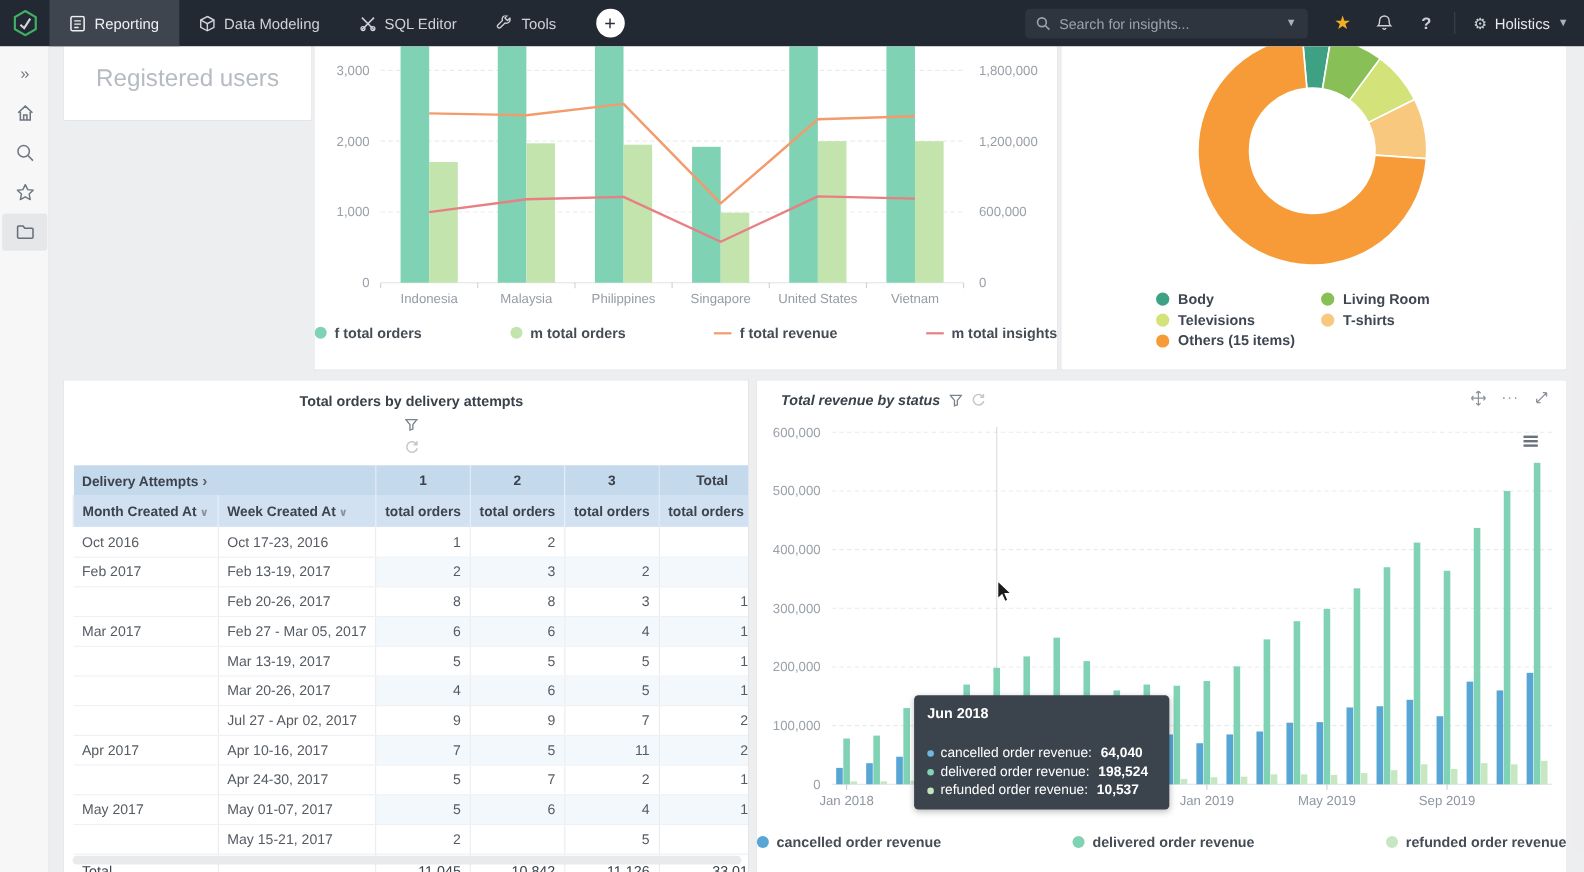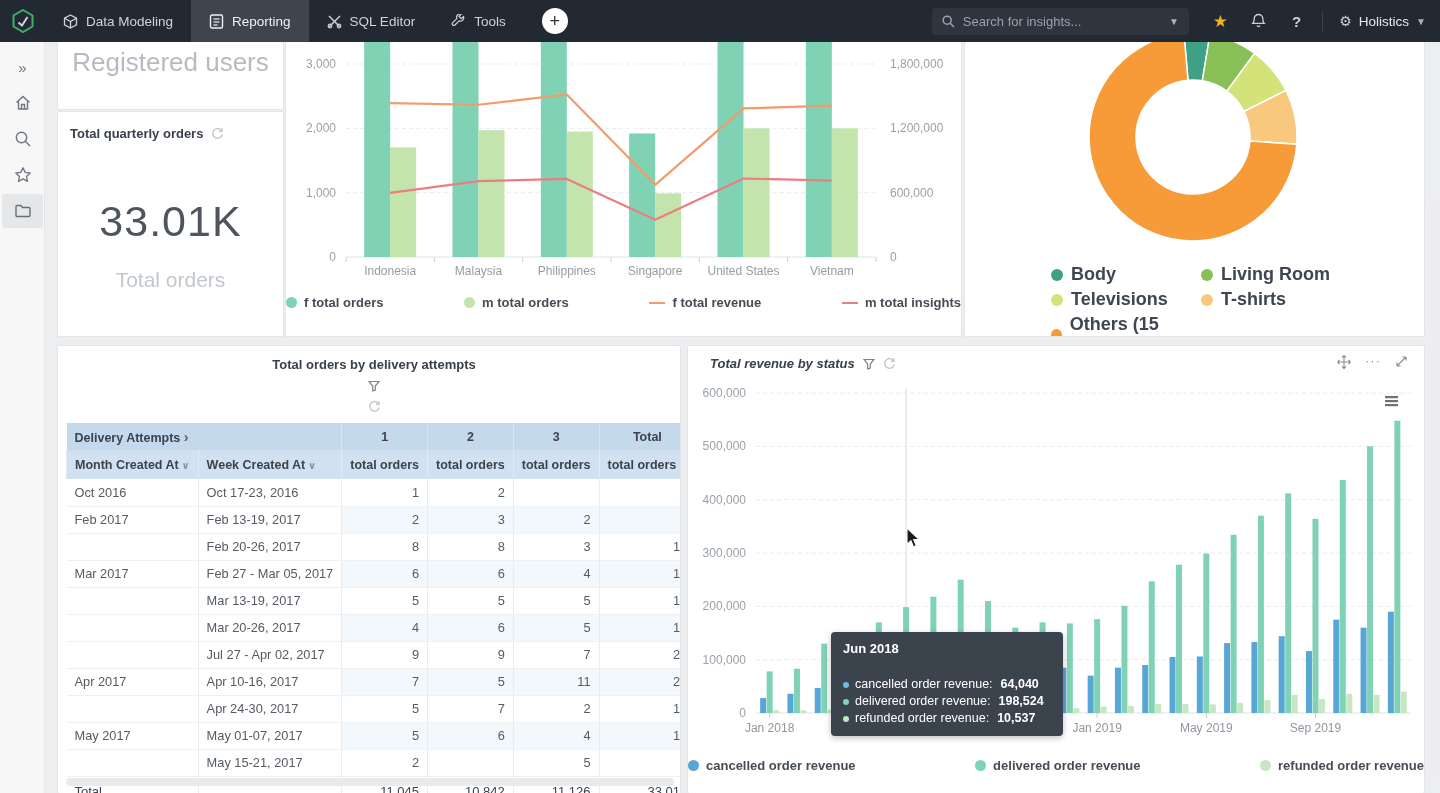--- a/index.html
+++ b/index.html
@@ -37,41 +37,41 @@
   
   .main { position:absolute; left:45px; top:42px; width:1395px; height:751px; }
   .card { position:absolute; background:#fff; border:1px solid #e3e5e8; border-radius:2px; }
   .card.cut-top { border-top:none; }
   .card.cut-bottom { border-bottom:none; }
   .card-title-row { display:flex; align-items:center; gap:8px; }
   .card-title { font-size:13px; font-weight:bold; color:#39414b; }
   .ico-filter { color:#7a828c; } .ico-refresh { color:#c3c8cd; }
 
   #card-registered { left:12px; top:0; width:227px; height:68px; overflow:hidden; }
-  #card-registered .big { margin-top:5px; text-align:center; font-size:26px; color:#b6bbc2; }
+  #card-registered .big { margin-top:16px; text-align:center; font-size:22px; color:#b6bbc2; }
 
   #card-quarterly { left:12px; top:69px; width:227px; height:226px; }
   #card-quarterly .card-title-row { padding:14px 0 0 12px; }
   #card-quarterly .kpi { text-align:center; font-size:43px; font-weight:300; color:#4e555e; margin-top:56px; letter-spacing:1px; }
   #card-quarterly .kpi-sub { text-align:center; font-size:21px; color:#c2c7cd; margin-top:22px; }
 
   #card-country { left:240px; top:0; width:677px; height:295px; overflow:hidden; }
   #card-donut { left:919px; top:0; width:461px; height:295px; overflow:hidden; }
   #card-table { left:12px; top:303px; width:624px; height:448px; overflow:hidden; }
   #card-revenue { left:642px; top:303px; width:738px; height:448px; overflow:hidden; }
 
   .chart-legend { position:absolute; left:0; width:100%; display:flex; justify-content:space-between;
     gap:26px; font-size:13px; font-weight:bold; color:#454c55; }
   .chart-legend .li { display:flex; align-items:center; gap:7px; }
   .dot { width:11px; height:11px; border-radius:50%; display:inline-block; }
   .linemark { width:16px; height:0; border-top:2px solid; display:inline-block; }
 
   
   .donut-legend { position:absolute; left:86px; top:222px; display:grid;
-    grid-template-columns:150px 170px; row-gap:4px; font-size:18px; font-weight:bold; color:#3e4651; }
+    grid-template-columns:150px 170px; row-gap:4px; font-size:13px; font-weight:bold; color:#3e4651; }
   .donut-legend .li { display:flex; align-items:center; gap:8px; }
   .donut-legend .dot { width:12px; height:12px; }
 
   
   #card-table .card-title-row { padding:11px 0 0 10px;flex-direction:column; }
   table.delivery { border-collapse:collapse; margin:10px 0 0 8px; table-layout:fixed;
     font-size:12.8px; color:#555b63; }
   table.delivery th, table.delivery td { padding:0 8px; height:27px; overflow:hidden; white-space:nowrap; }
   tr.h1 th { background:#c5d9ed; color:#3c434c; font-size:12.5px; font-weight:bold; text-align:center;
     border-left:1px solid #d8e6f3; }
@@ -107,36 +107,36 @@
 </head>
 <body>
 
 <div class="topnav">
   <div class="logo">
     <svg width="22" height="24" viewBox="0 0 22 24">
       <polygon points="11,1 20.5,6.5 20.5,17.5 11,23 1.5,17.5 1.5,6.5" fill="none" stroke="#3fb065" stroke-width="2"></polygon>
       <polyline points="6.5,13.5 10,16.5 15.5,8" fill="none" stroke="#cfd4d9" stroke-width="2"></polyline>
     </svg>
   </div>
-  <div class="tab">
-    <svg width="15" height="15" viewBox="0 0 15 15">
-      <polygon points="7.5,1 13.5,4.2 13.5,10.8 7.5,14 1.5,10.8 1.5,4.2" fill="none" stroke="#ced3d9" stroke-width="1.3"></polygon>
-      <polyline points="1.5,4.2 7.5,7.5 13.5,4.2" fill="none" stroke="#ced3d9" stroke-width="1.3"></polyline>
-      <line x1="7.5" y1="7.5" x2="7.5" y2="14" stroke="#ced3d9" stroke-width="1.3"></line>
-    </svg>
-    <span>Data Modeling</span>
-  </div>
   <div class="tab active">
     <svg width="15" height="15" viewBox="0 0 15 15">
       <rect x="1.5" y="1" width="12" height="13" rx="1.5" fill="none" stroke="#eef1f4" stroke-width="1.4"></rect>
       <line x1="4.5" y1="5" x2="10.5" y2="5" stroke="#eef1f4" stroke-width="1.2"></line>
       <line x1="4.5" y1="8" x2="10.5" y2="8" stroke="#eef1f4" stroke-width="1.2"></line>
       <line x1="4.5" y1="11" x2="8.5" y2="11" stroke="#eef1f4" stroke-width="1.2"></line>
     </svg>
     <span>Reporting</span>
+  </div>
+  <div class="tab">
+    <svg width="15" height="15" viewBox="0 0 15 15">
+      <polygon points="7.5,1 13.5,4.2 13.5,10.8 7.5,14 1.5,10.8 1.5,4.2" fill="none" stroke="#ced3d9" stroke-width="1.3"></polygon>
+      <polyline points="1.5,4.2 7.5,7.5 13.5,4.2" fill="none" stroke="#ced3d9" stroke-width="1.3"></polyline>
+      <line x1="7.5" y1="7.5" x2="7.5" y2="14" stroke="#ced3d9" stroke-width="1.3"></line>
+    </svg>
+    <span>Data Modeling</span>
   </div>
   <div class="tab">
     <svg width="15" height="15" viewBox="0 0 15 15">
       <line x1="2" y1="2" x2="13" y2="13" stroke="#ced3d9" stroke-width="1.4"></line>
       <line x1="13" y1="2" x2="2" y2="13" stroke="#ced3d9" stroke-width="1.4"></line>
       <circle cx="3" cy="12" r="1.8" fill="none" stroke="#ced3d9" stroke-width="1.2"></circle>
       <circle cx="12" cy="12" r="1.8" fill="none" stroke="#ced3d9" stroke-width="1.2"></circle>
     </svg>
     <span>SQL Editor</span>
   </div>
@@ -198,31 +198,20 @@
     </svg>
   </div>
 </div>
 
 <div class="main">
 
   <div class="card cut-top" id="card-registered">
     <div class="big">Registered users</div>
   </div>
 
-  <div class="card" id="card-quarterly">
-    <div class="card-title-row">
-      <span class="card-title">Total quarterly orders</span>
-      <svg class="ico-refresh" width="13" height="13" viewBox="0 0 13 13">
-        <path d="M10.8 4 A4.8 4.8 0 1 0 11.3 7.5" fill="none" stroke="currentColor" stroke-width="1.4"></path>
-        <polyline points="11,1.2 11,4.2 8,4.2" fill="none" stroke="currentColor" stroke-width="1.4"></polyline>
-      </svg>
-    </div>
-    <div class="kpi">33.01K</div>
-    <div class="kpi-sub">Total orders</div>
-  </div>
 
   <div class="card cut-top" id="card-country">
     <svg id="country-svg" width="677" height="247">
         <g>
           <line x1="60" y1="215" x2="590" y2="215" stroke="#dfe3e7" stroke-dasharray="none"></line>
           <line x1="60" y1="150.67000000000002" x2="590" y2="150.67000000000002" stroke="#e9ebee" stroke-dasharray="4,3"></line>
           <line x1="60" y1="86.34" x2="590" y2="86.34" stroke="#e9ebee" stroke-dasharray="4,3"></line>
           <line x1="60" y1="22.00999999999999" x2="590" y2="22.00999999999999" stroke="#e9ebee" stroke-dasharray="4,3"></line>
         </g>
         <text x="50" y="219" text-anchor="end" fill="#9aa0a8" font-size="12">0</text>

